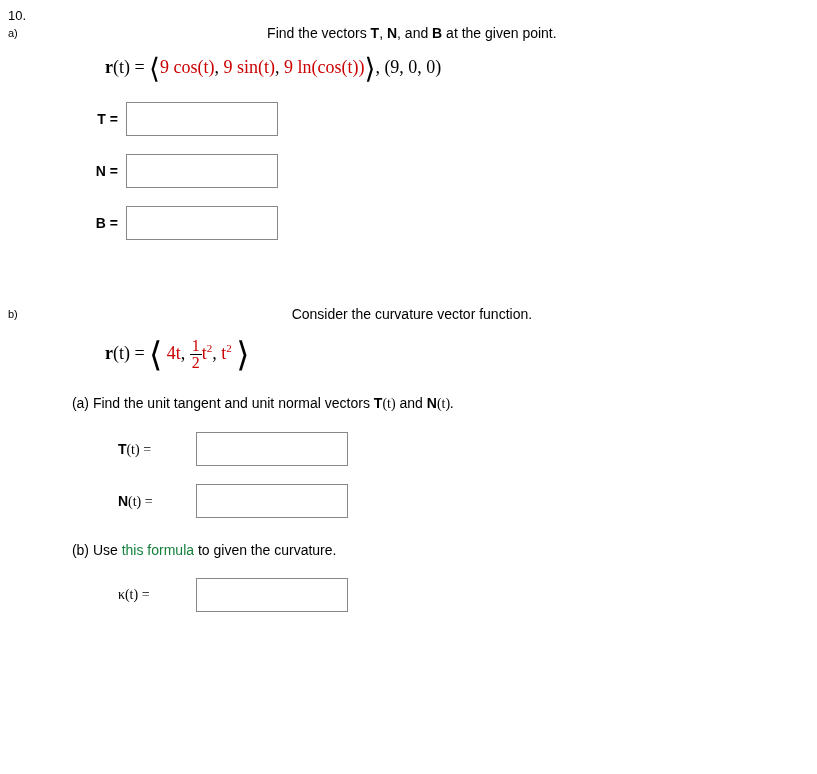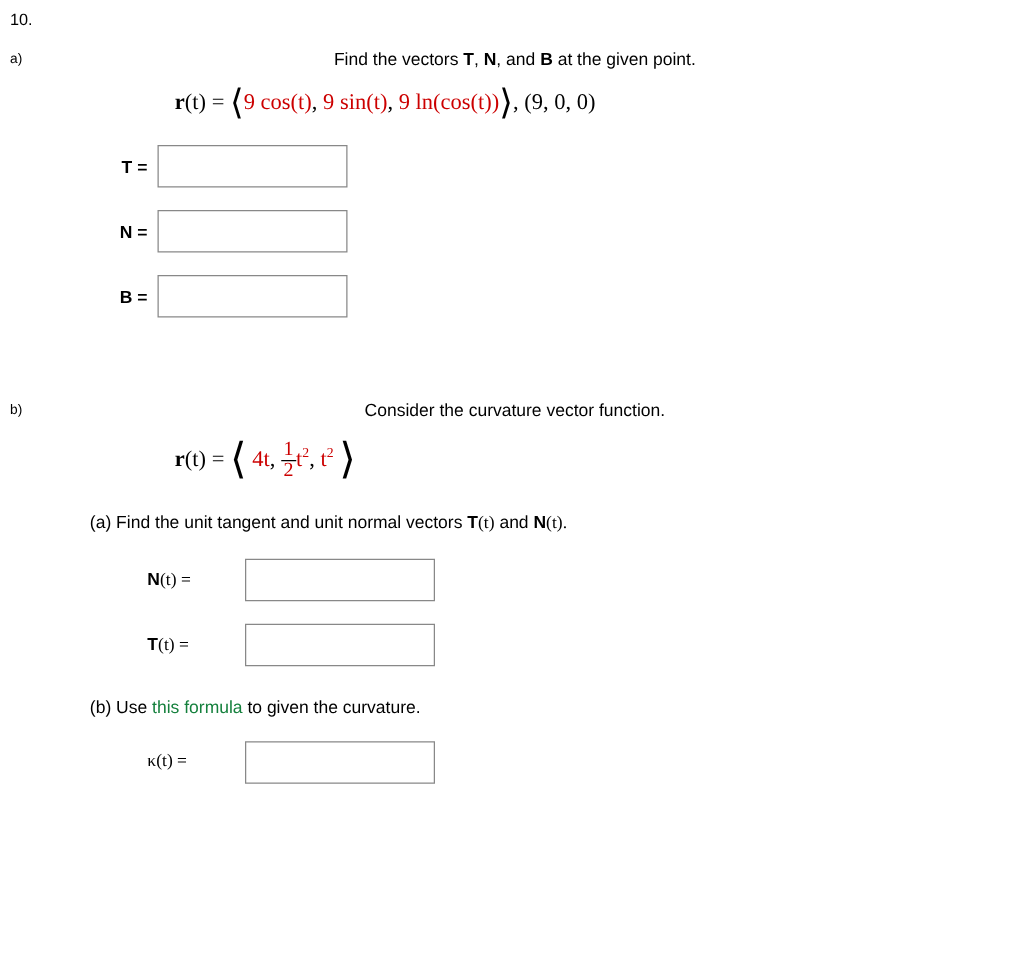--- a/index.html
+++ b/index.html
@@ -8,40 +8,40 @@
       margin: 0;
       padding: 8px;
       background: #ffffff;
       color: #000000;
     }
     .container {
       width: 800px;
     }
     .q-number {
       font-size: 13px;
-      margin-bottom: 16px;
+      margin-bottom: 2px;
     }
     .part-label {
       font-size: 11px;
       vertical-align: top;
       display: inline-block;
       width: 20px;
       margin-top: 2px;
     }
     .part-body {
       display: inline-block;
       vertical-align: top;
       width: 760px;
     }
     .prompt {
       margin-bottom: 16px;
       text-align: center;
     }
     .equation-line {
-      margin-left: 108px;
+      margin-left: 73px;
       margin-bottom: 24px;
       font-family: 'Times New Roman', serif;
       font-size: 18px;
     }
     .red {
       color: #cc0000;
     }
     .blue {
       color: #15803d;
     }
@@ -160,25 +160,25 @@
 
       <div class="equation-line">
         <span class="bold">r</span><span>(t) = </span><span class="bracket" style="font-size:34px">⟨</span> <span class="red ital">4t</span><span>, </span><span class="frac red"><span class="frac-num">1</span><span class="frac-den">2</span></span><span class="red ital">t</span><sup class="exp red">2</sup><span>, </span><span class="red ital">t</span><sup class="exp red">2</sup> <span class="bracket" style="font-size:34px">⟩</span>
       </div>
 
       <div class="sub-prompt">
         <span>(a) Find the unit tangent and unit normal vectors </span><span class="bold">T</span><span class="serif ital">(t)</span><span> and </span><span class="bold">N</span><span class="serif ital">(t).</span>
       </div>
 
       <div class="answer-row-b">
-        <div class="answer-label-b"><span class="bold">N</span><span class="serif ital">(t)  =</span></div>
+        <div class="answer-label-b"><span class="bold">T</span><span class="serif ital">(t)  =</span></div>
         <div class="input-box"></div>
       </div>
       <div class="answer-row-b">
-        <div class="answer-label-b"><span class="bold">T</span><span class="serif ital">(t)  =</span></div>
+        <div class="answer-label-b"><span class="bold">N</span><span class="serif ital">(t)  =</span></div>
         <div class="input-box"></div>
       </div>
 
       <div class="sub-prompt">
         <span>(b) Use </span><span class="blue">this formula</span><span> to given the curvature.</span>
       </div>
 
       <div class="answer-row-b">
         <div class="answer-label-b serif"><span class="ital">κ</span><span class="ital">(t)  =</span></div>
         <div class="input-box"></div>

